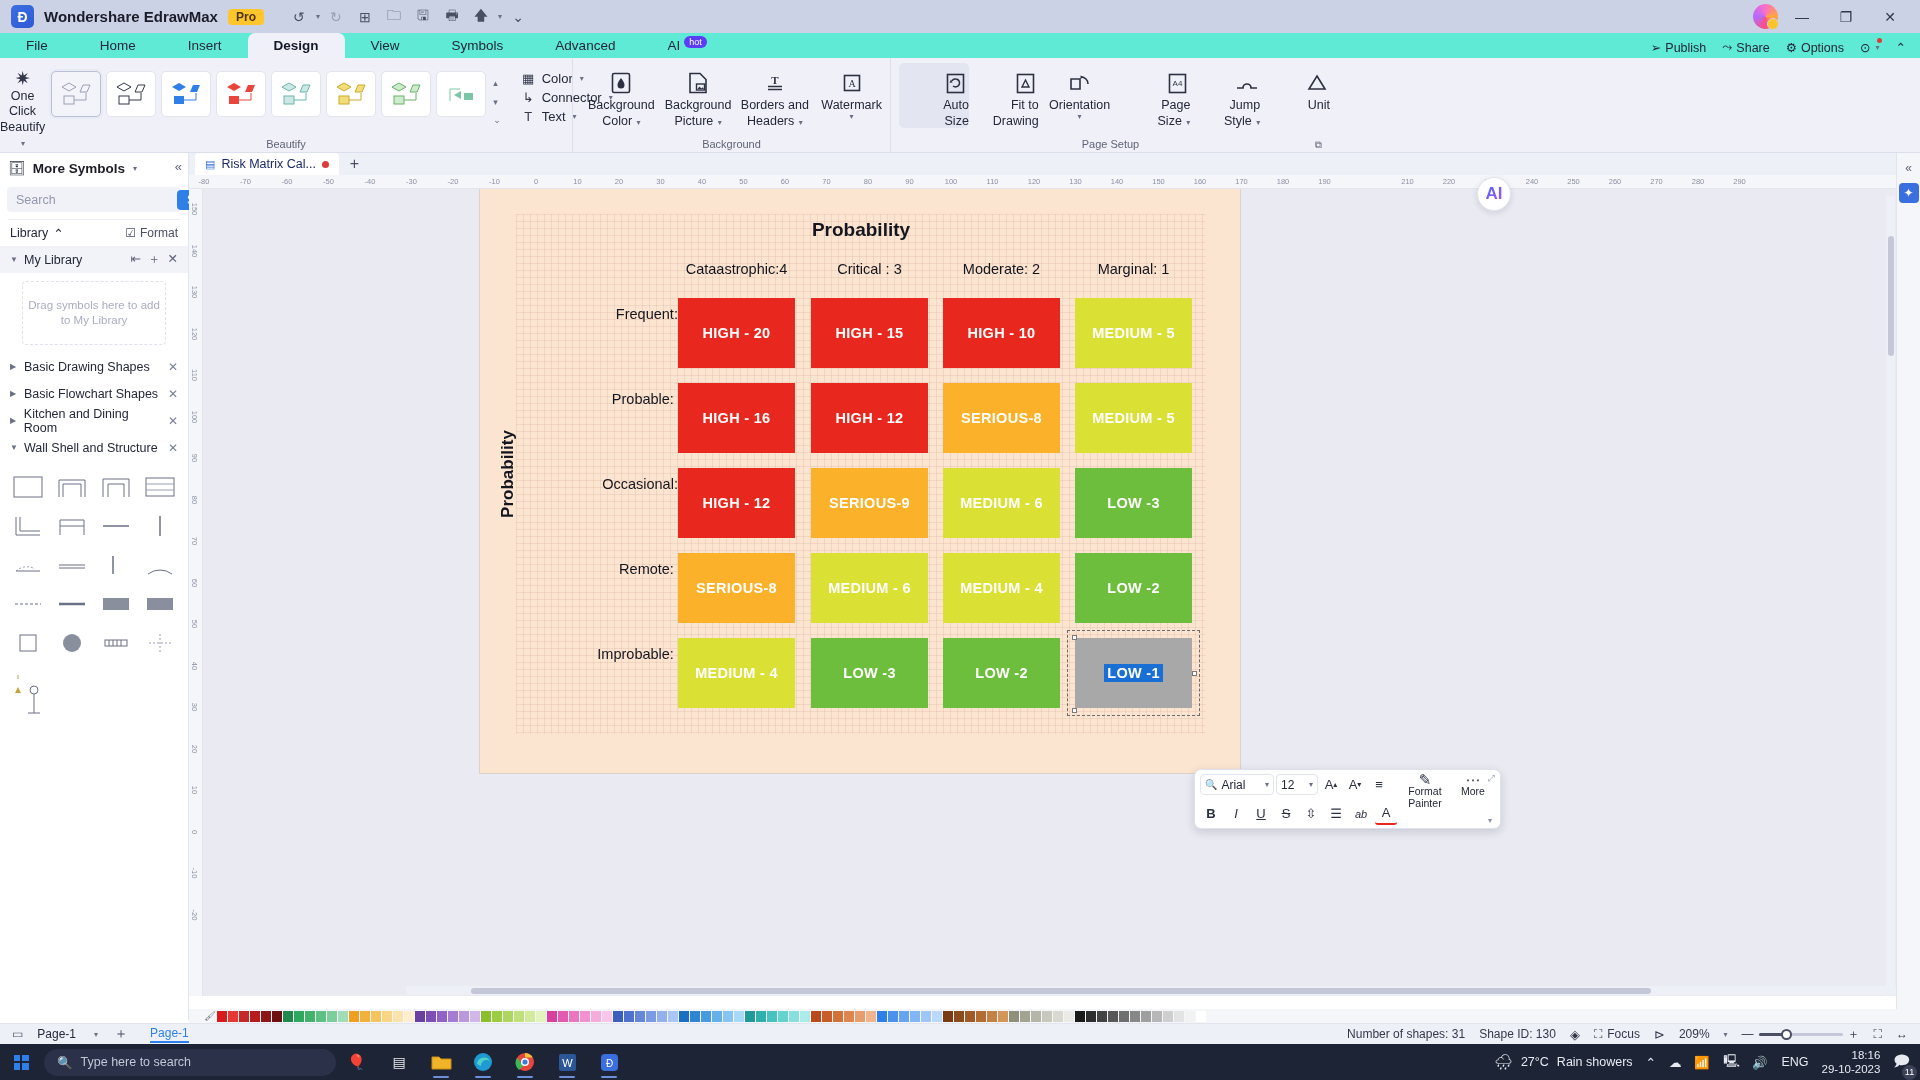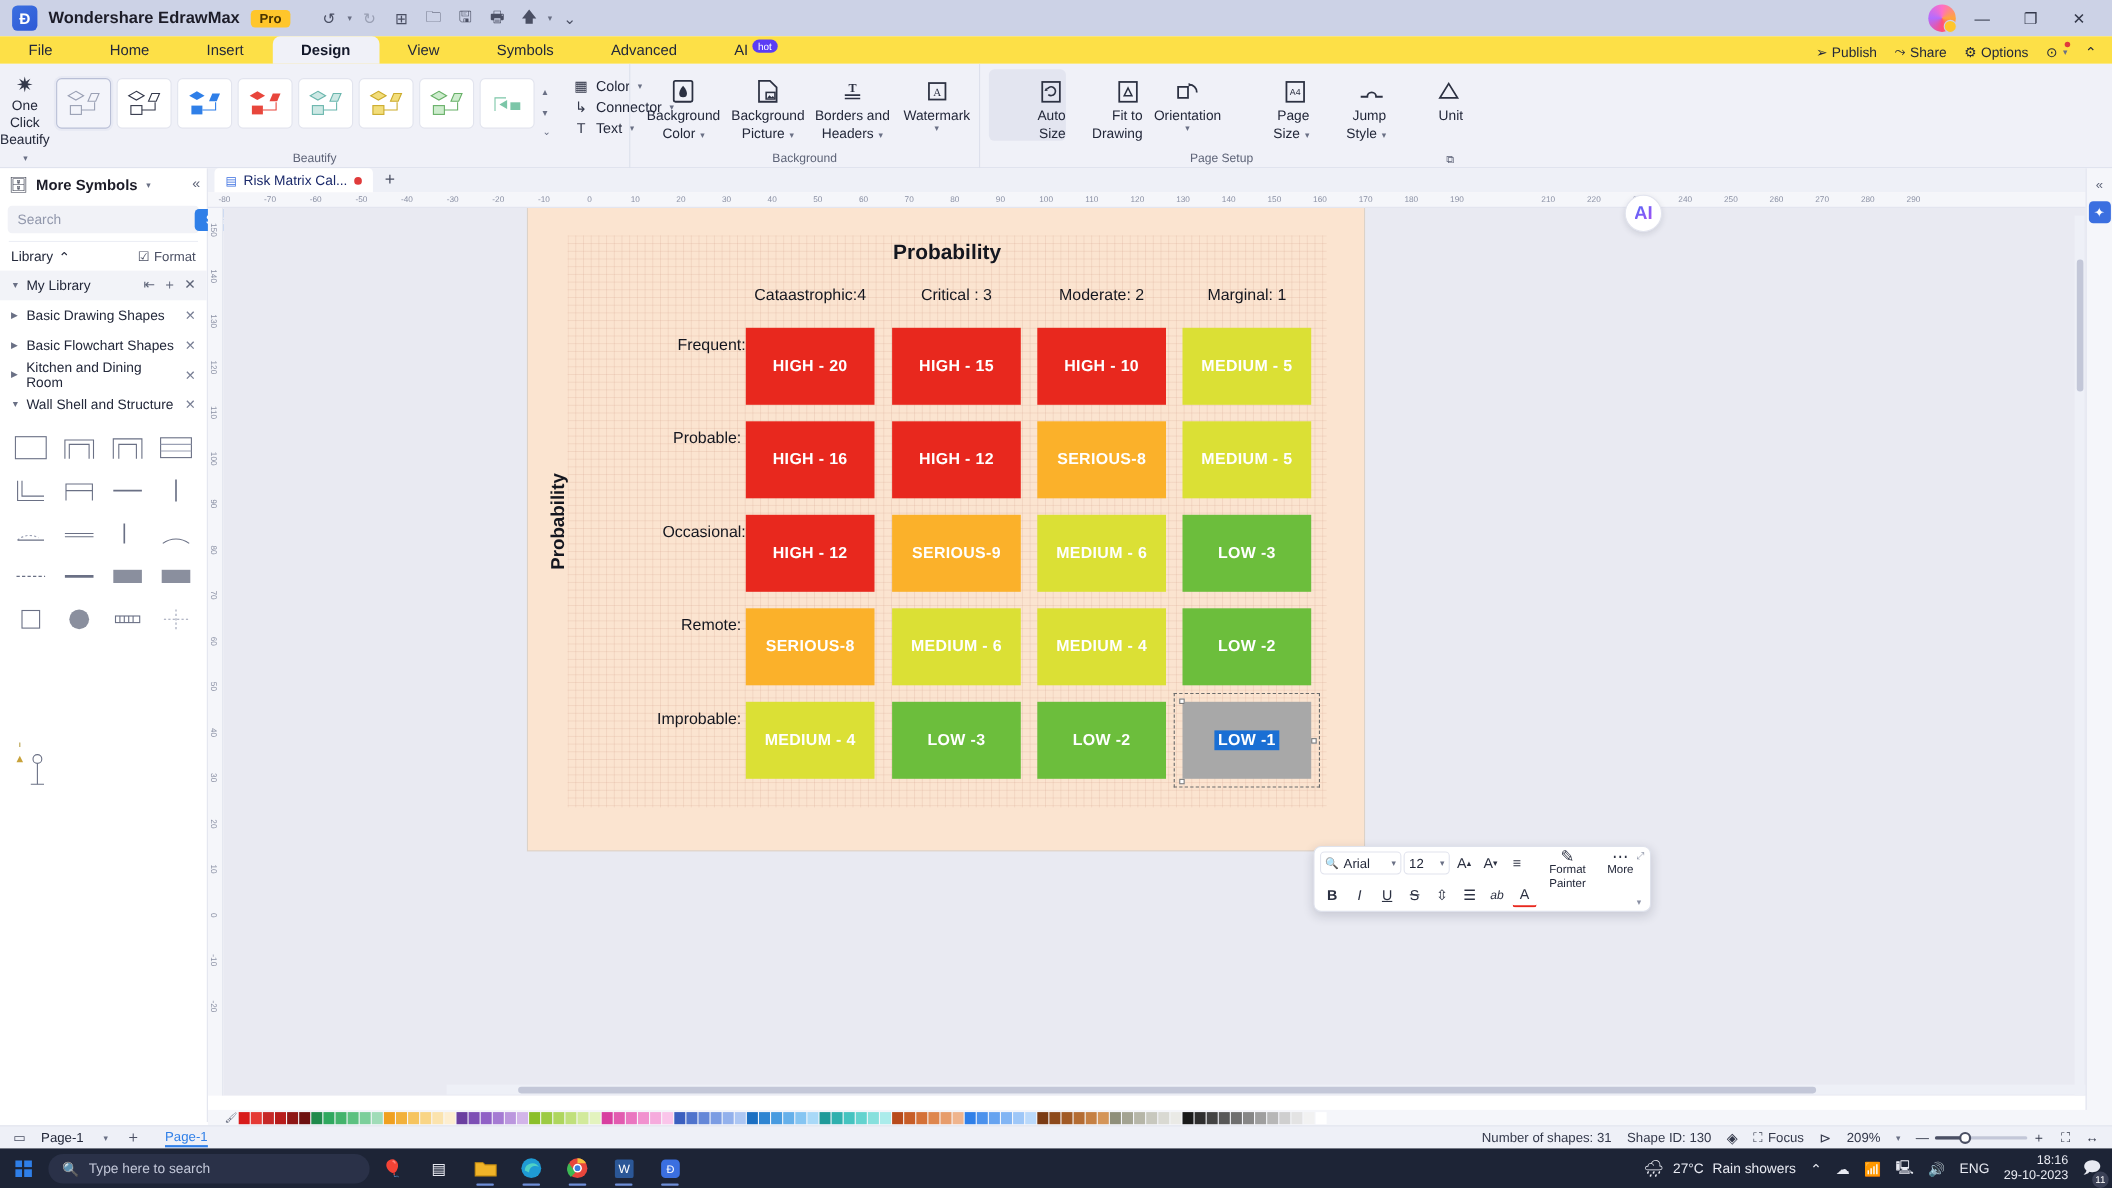--- a/index.html
+++ b/index.html
@@ -44,21 +44,21 @@
   }
   .avatar::after{
     content:"";position:absolute;right:-1px;bottom:-1px;width:10px;height:10px;
     border-radius:50%;background:#ffc62b;border:1px solid #ccd2e6;
   }
   .winbtn { width:40px;height:33px;display:flex;align-items:center;justify-content:center;color:#33384a;font-size:14px; }
 
   
   .tabsrow {
     position:absolute;left:0;top:33px;width:1920px;height:25px;
-    background:#fde047;display:flex;align-items:flex-end;
+    background:#5eead4;display:flex;align-items:flex-end;
   }
   .tab {
     height:25px;padding:0 26px;display:flex;align-items:center;justify-content:center;
     font-size:13.5px;color:#23283a;border-radius:7px 7px 0 0;position:relative;
   }
   .tab.active { background:#f0f1f8;font-weight:bold;color:#13182a;margin-top:48px; }
   .hot-badge {
     background:#5b3df5;color:#fff;font-size:9px;font-weight:normal;
     padding:1px 5px;border-radius:7px;margin-left:4px;position:relative;top:-4px;
   }
@@ -639,20 +639,21 @@
     </div>
     <div class="cat-row sel">
       <span class="arrow">▼</span>
       <span>My Library</span>
       <span class="right" style="margin-left:auto;display:flex;gap:7px;color:#5e6478;">
         <span>⇤</span>
         <span>＋</span>
         <span>✕</span>
       </span>
     </div>
+    <div class="droparea">Drag symbols here to add to My Library</div>
 
     <div class="cat-row">
       <span class="arrow">▶</span>
       <span>Basic Drawing Shapes</span>
       <span class="cat-x">✕</span>
     </div>
     <div class="cat-row">
       <span class="arrow">▶</span>
       <span>Basic Flowchart Shapes</span>
       <span class="cat-x">✕</span>

